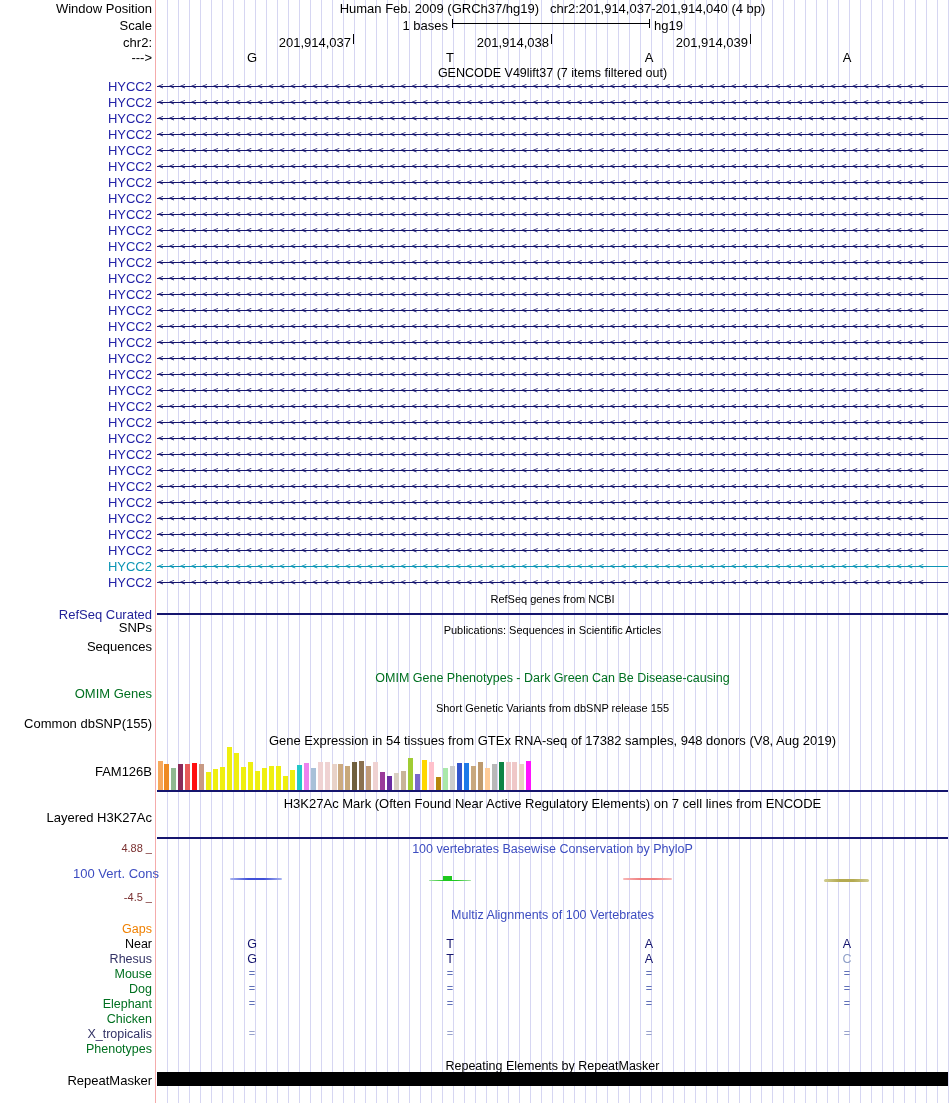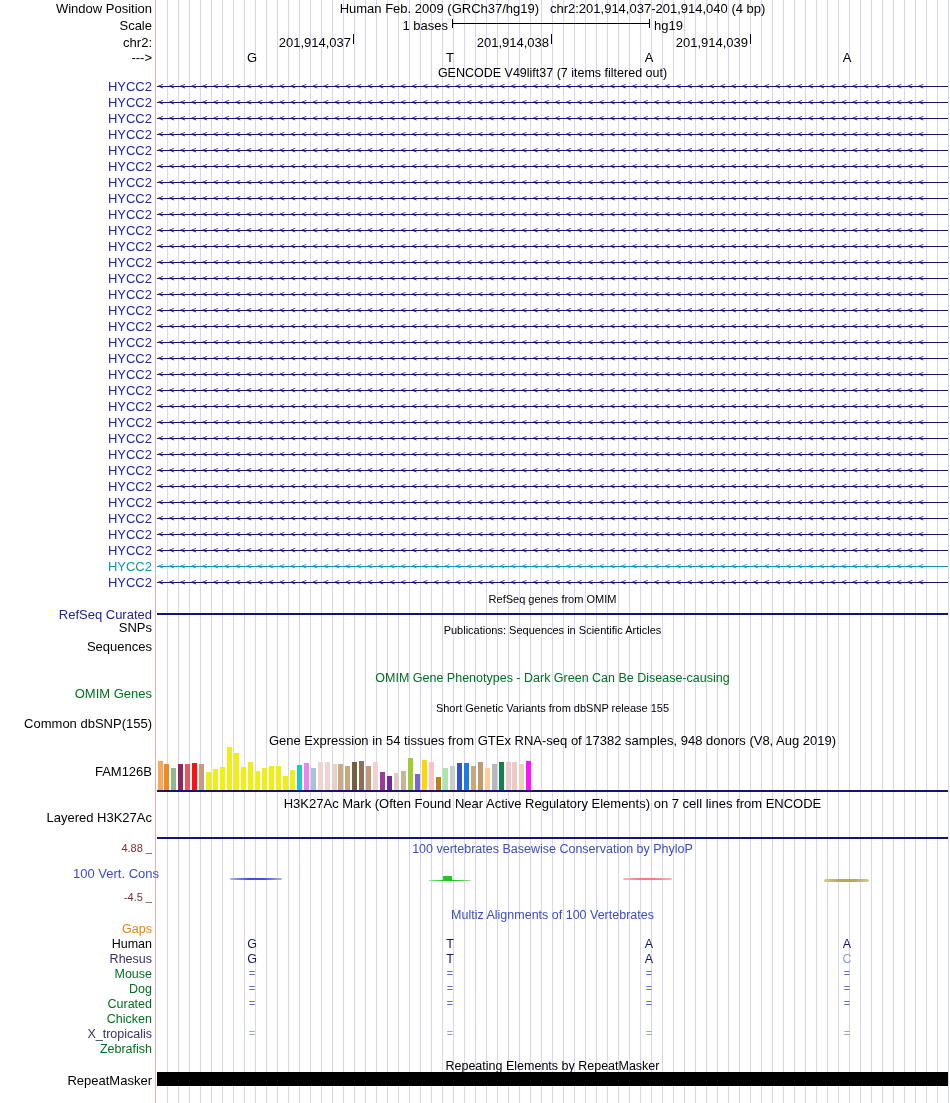--- a/index.html
+++ b/index.html
@@ -44,21 +44,21 @@
   </div>
 <div class="abs f13" style="left:654px;top:18px;z-index:3;">hg19</div>
 <div class="abs lbl" style="top:35px;text-align:right;">chr2:</div>
 <div id="coords"></div>
 <div class="abs lbl" style="top:50px;">---&gt;</div>
 <div id="bases"></div>
 
 <div class="abs ctr f12" style="top:66px;">GENCODE V49lift37 (7 items filtered out)</div>
 <div id="generows"></div>
 
-<div class="abs ctr f11" style="top:593px;">RefSeq genes from OMIM</div>
+<div class="abs ctr f11" style="top:593px;">RefSeq genes from NCBI</div>
 <div class="abs hline" style="top:613px;"></div>
 <div class="abs lbl" style="top:607px;color:#222299;">RefSeq Curated</div>
 
 <div class="abs ctr f11" style="top:624px;">Publications: Sequences in Scientific Articles</div>
 <div class="abs lbl" style="top:639px;">Sequences</div>
 <div class="abs lbl" style="top:620px;">SNPs</div>
 
 <div class="abs ctr f12 green" style="top:671px;">OMIM Gene Phenotypes - Dark Green Can Be Disease-causing</div>
 <div class="abs lbl green" style="top:686px;">OMIM Genes</div>
 
@@ -311,44 +311,44 @@
 <div class="abs generow" style="top: 575px; color: rgb(21, 21, 110);">
     <div class="gline"></div>
     <div class="arrows">&lt;&lt;&lt;&lt;&lt;&lt;&lt;&lt;&lt;&lt;&lt;&lt;&lt;&lt;&lt;&lt;&lt;&lt;&lt;&lt;&lt;&lt;&lt;&lt;&lt;&lt;&lt;&lt;&lt;&lt;&lt;&lt;&lt;&lt;&lt;&lt;&lt;&lt;&lt;&lt;&lt;&lt;&lt;&lt;&lt;&lt;&lt;&lt;&lt;&lt;&lt;&lt;&lt;&lt;&lt;&lt;&lt;&lt;&lt;&lt;&lt;&lt;&lt;&lt;&lt;&lt;&lt;&lt;&lt;&lt;</div>
   </div>
 <div class="abs " style="left: 230px; top: 878px; width: 52px; height: 2px; border-radius: 2px; background: linear-gradient(to right, rgb(170, 180, 240), rgb(64, 80, 216) 35%, rgb(64, 80, 216) 65%, rgb(170, 180, 240)); z-index: 2;"></div>
 <div class="abs " style="left: 429px; top: 880px; width: 42px; height: 1px; border-radius: 2px; background: linear-gradient(to right, rgb(160, 224, 160), rgb(31, 200, 31) 35%, rgb(31, 200, 31) 65%, rgb(160, 224, 160)); z-index: 2;"></div>
 <div class="abs " style="left: 443px; top: 876px; width: 9px; height: 5px; background: rgb(31, 200, 31); z-index: 2;"></div>
 <div class="abs " style="left: 623px; top: 878px; width: 49px; height: 2px; border-radius: 2px; background: linear-gradient(to right, rgb(248, 184, 184), rgb(240, 128, 128) 35%, rgb(240, 128, 128) 65%, rgb(248, 184, 184)); z-index: 2;"></div>
 <div class="abs " style="left: 824px; top: 879px; width: 45px; height: 3px; border-radius: 2px; background: linear-gradient(to right, rgb(208, 204, 144), rgb(180, 170, 80) 35%, rgb(180, 170, 80) 65%, rgb(208, 204, 144)); z-index: 2;"></div>
 <div class="abs lbl f12" style="top: 922px; color: rgb(240, 128, 0);">Gaps</div>
-<div class="abs lbl f12" style="top: 937px; color: rgb(0, 0, 0);">Human</div>
+<div class="abs lbl f12" style="top: 937px; color: rgb(0, 0, 0);">Near</div>
 <div class="abs mzcell f12" style="left: 252px; top: 937px; color: rgb(21, 21, 110);">G</div>
 <div class="abs mzcell f12" style="left: 450px; top: 937px; color: rgb(21, 21, 110);">T</div>
 <div class="abs mzcell f12" style="left: 649px; top: 937px; color: rgb(21, 21, 110);">A</div>
 <div class="abs mzcell f12" style="left: 847px; top: 937px; color: rgb(21, 21, 110);">A</div>
 <div class="abs lbl f12" style="top: 952px; color: rgb(51, 51, 102);">Rhesus</div>
 <div class="abs mzcell f12" style="left: 252px; top: 952px; color: rgb(21, 21, 110);">G</div>
 <div class="abs mzcell f12" style="left: 450px; top: 952px; color: rgb(21, 21, 110);">T</div>
 <div class="abs mzcell f12" style="left: 649px; top: 952px; color: rgb(21, 21, 110);">A</div>
 <div class="abs mzcell f12" style="left: 847px; top: 952px; color: rgb(144, 160, 200);">C</div>
 <div class="abs lbl f12" style="top: 967px; color: rgb(0, 112, 32);">Mouse</div>
 <div class="abs mzcell f11" style="left: 252px; top: 967px; color: rgb(96, 112, 184);">=</div>
 <div class="abs mzcell f11" style="left: 450px; top: 967px; color: rgb(96, 112, 184);">=</div>
 <div class="abs mzcell f11" style="left: 649px; top: 967px; color: rgb(96, 112, 184);">=</div>
 <div class="abs mzcell f11" style="left: 847px; top: 967px; color: rgb(96, 112, 184);">=</div>
 <div class="abs lbl f12" style="top: 982px; color: rgb(0, 112, 32);">Dog</div>
 <div class="abs mzcell f11" style="left: 252px; top: 982px; color: rgb(96, 112, 184);">=</div>
 <div class="abs mzcell f11" style="left: 450px; top: 982px; color: rgb(96, 112, 184);">=</div>
 <div class="abs mzcell f11" style="left: 649px; top: 982px; color: rgb(96, 112, 184);">=</div>
 <div class="abs mzcell f11" style="left: 847px; top: 982px; color: rgb(96, 112, 184);">=</div>
-<div class="abs lbl f12" style="top: 997px; color: rgb(0, 112, 32);">Curated</div>
+<div class="abs lbl f12" style="top: 997px; color: rgb(0, 112, 32);">Elephant</div>
 <div class="abs mzcell f11" style="left: 252px; top: 997px; color: rgb(96, 112, 184);">=</div>
 <div class="abs mzcell f11" style="left: 450px; top: 997px; color: rgb(96, 112, 184);">=</div>
 <div class="abs mzcell f11" style="left: 649px; top: 997px; color: rgb(96, 112, 184);">=</div>
 <div class="abs mzcell f11" style="left: 847px; top: 997px; color: rgb(96, 112, 184);">=</div>
 <div class="abs lbl f12" style="top: 1012px; color: rgb(0, 112, 32);">Chicken</div>
 <div class="abs lbl f12" style="top: 1027px; color: rgb(51, 51, 102);">X_tropicalis</div>
 <div class="abs mzcell f11" style="left: 252px; top: 1027px; color: rgb(152, 162, 204);">=</div>
 <div class="abs mzcell f11" style="left: 450px; top: 1027px; color: rgb(152, 162, 204);">=</div>
 <div class="abs mzcell f11" style="left: 649px; top: 1027px; color: rgb(152, 162, 204);">=</div>
 <div class="abs mzcell f11" style="left: 847px; top: 1027px; color: rgb(152, 162, 204);">=</div>
-<div class="abs lbl f12" style="top: 1042px; color: rgb(0, 112, 32);">Zebrafish</div>
+<div class="abs lbl f12" style="top: 1042px; color: rgb(0, 112, 32);">Phenotypes</div>
 
 </body></html>

